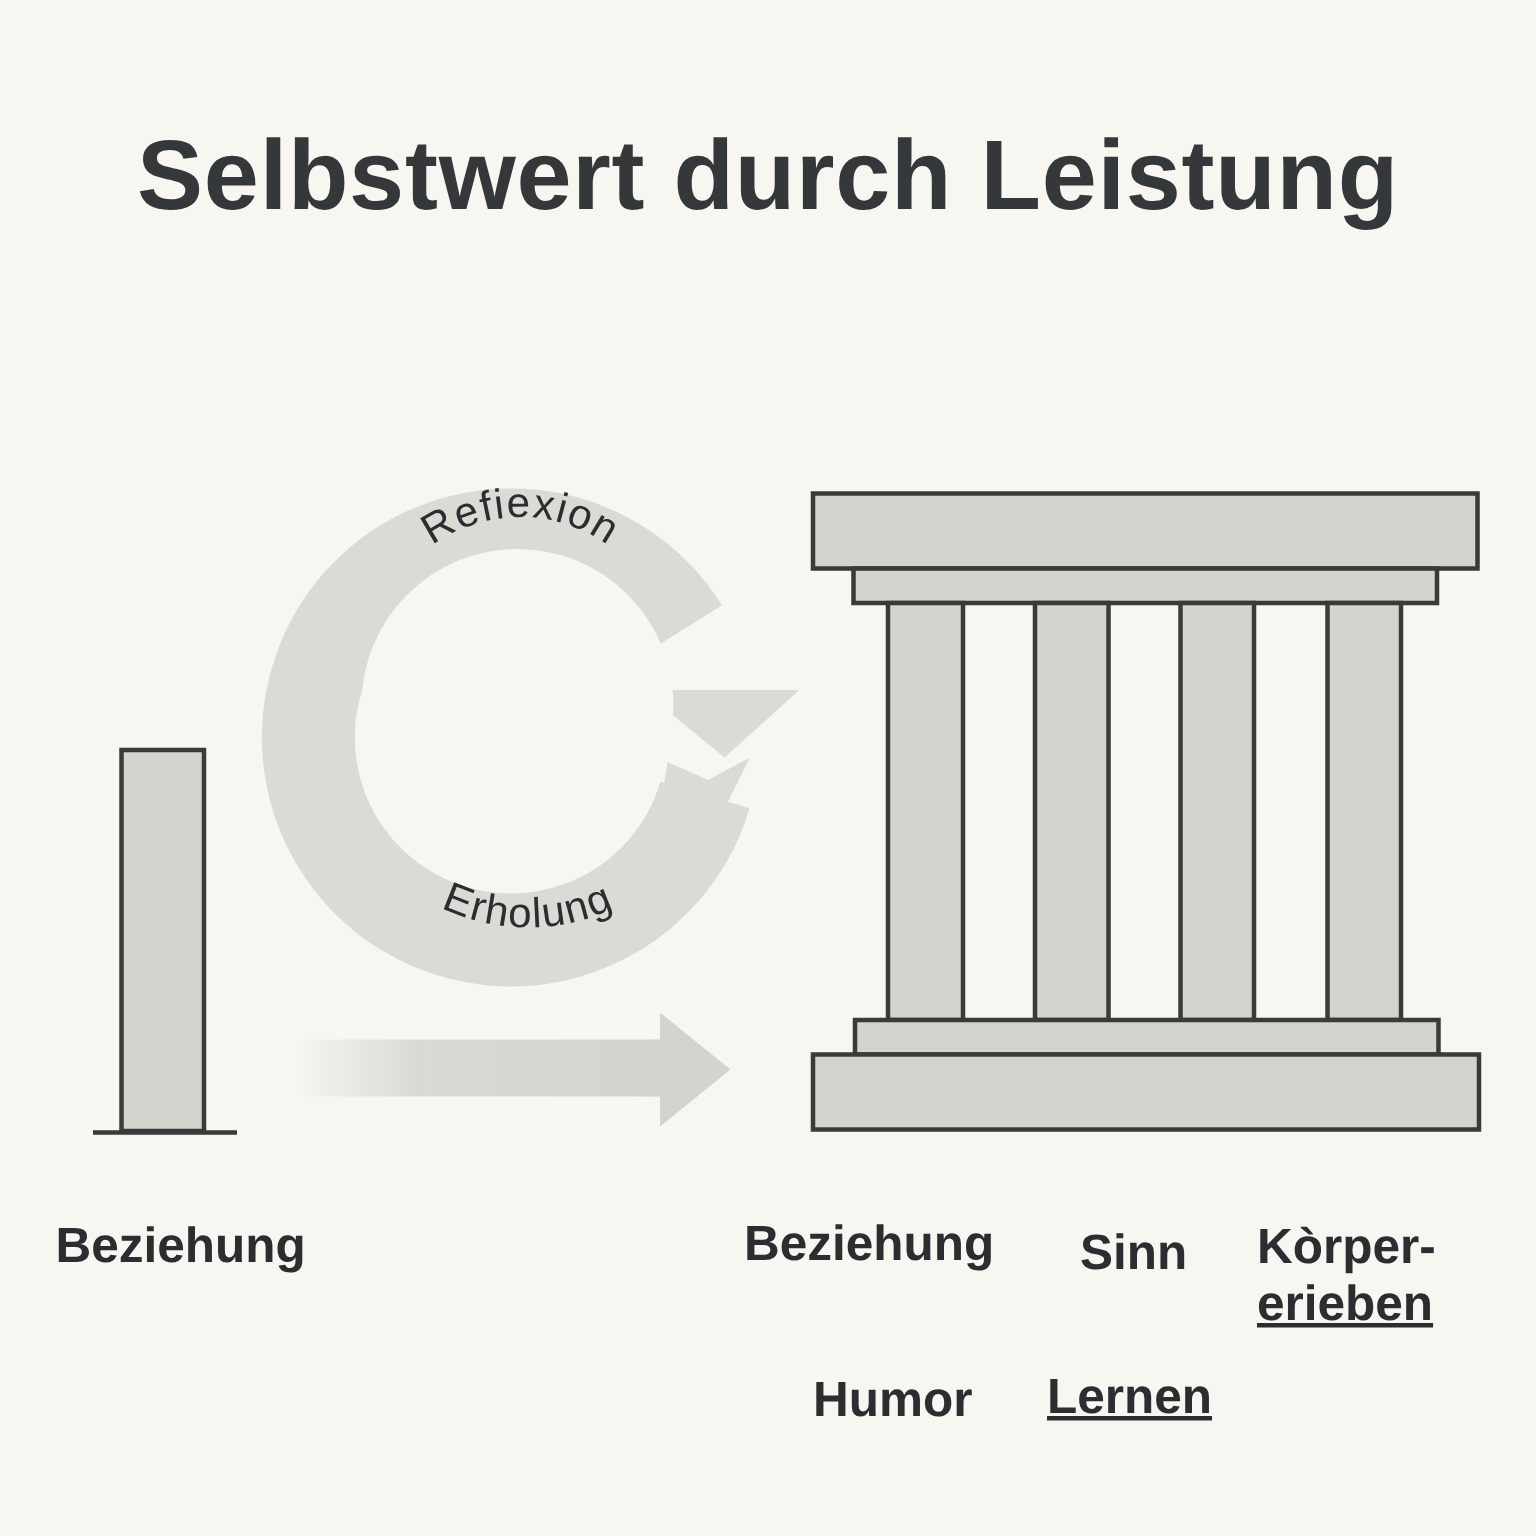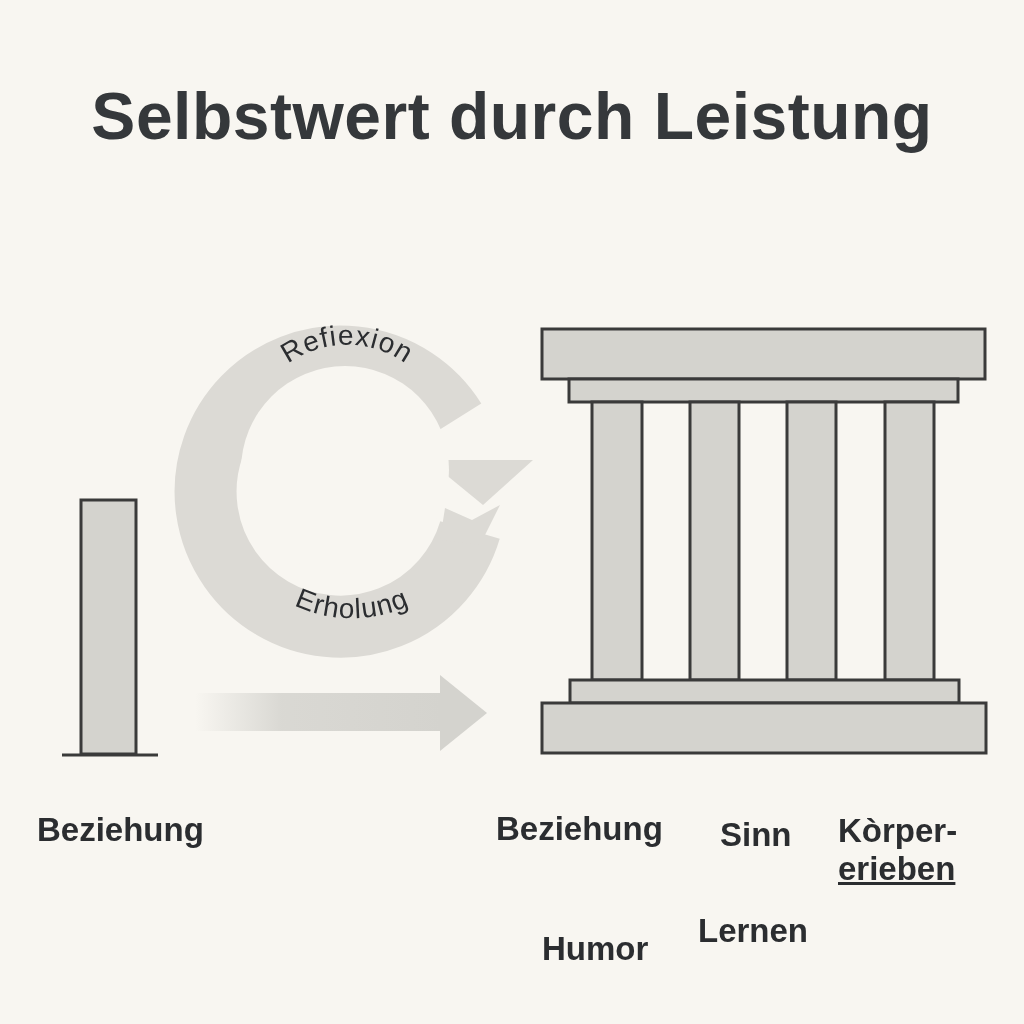--- a/index.html
+++ b/index.html
@@ -75,14 +75,14 @@
     <rect x="570" y="680" width="389" height="23" fill="#d4d3ce" stroke="#3a3a3a" stroke-width="3"></rect>
     <rect x="542" y="703" width="444" height="50" fill="#d4d3ce" stroke="#3a3a3a" stroke-width="3"></rect>
   </g>
 </svg>
 
 <div class="label" style="left:37px; top:811px;">Beziehung</div>
 <div class="label" style="left:496px; top:810px;">Beziehung</div>
 <div class="label" style="left:720px; top:816px;">Sinn</div>
 <div class="label" style="left:838px; top:812px;text-align:center;">Kòrper-</div>
 <div class="label" style="left:838px; top:850px;text-decoration:underline;">erieben</div>
-<div class="label" style="left:542px; top:914px;margin-top:16px;">Humor</div>
-<div class="label" style="left:698px; top:912px;">Lernen</div>
+<div class="label" style="left:542px; top:914px;">Humor</div>
+<div class="label" style="left:698px; top:912px;text-decoration:underline;">Lernen</div>
 
 </body></html>

